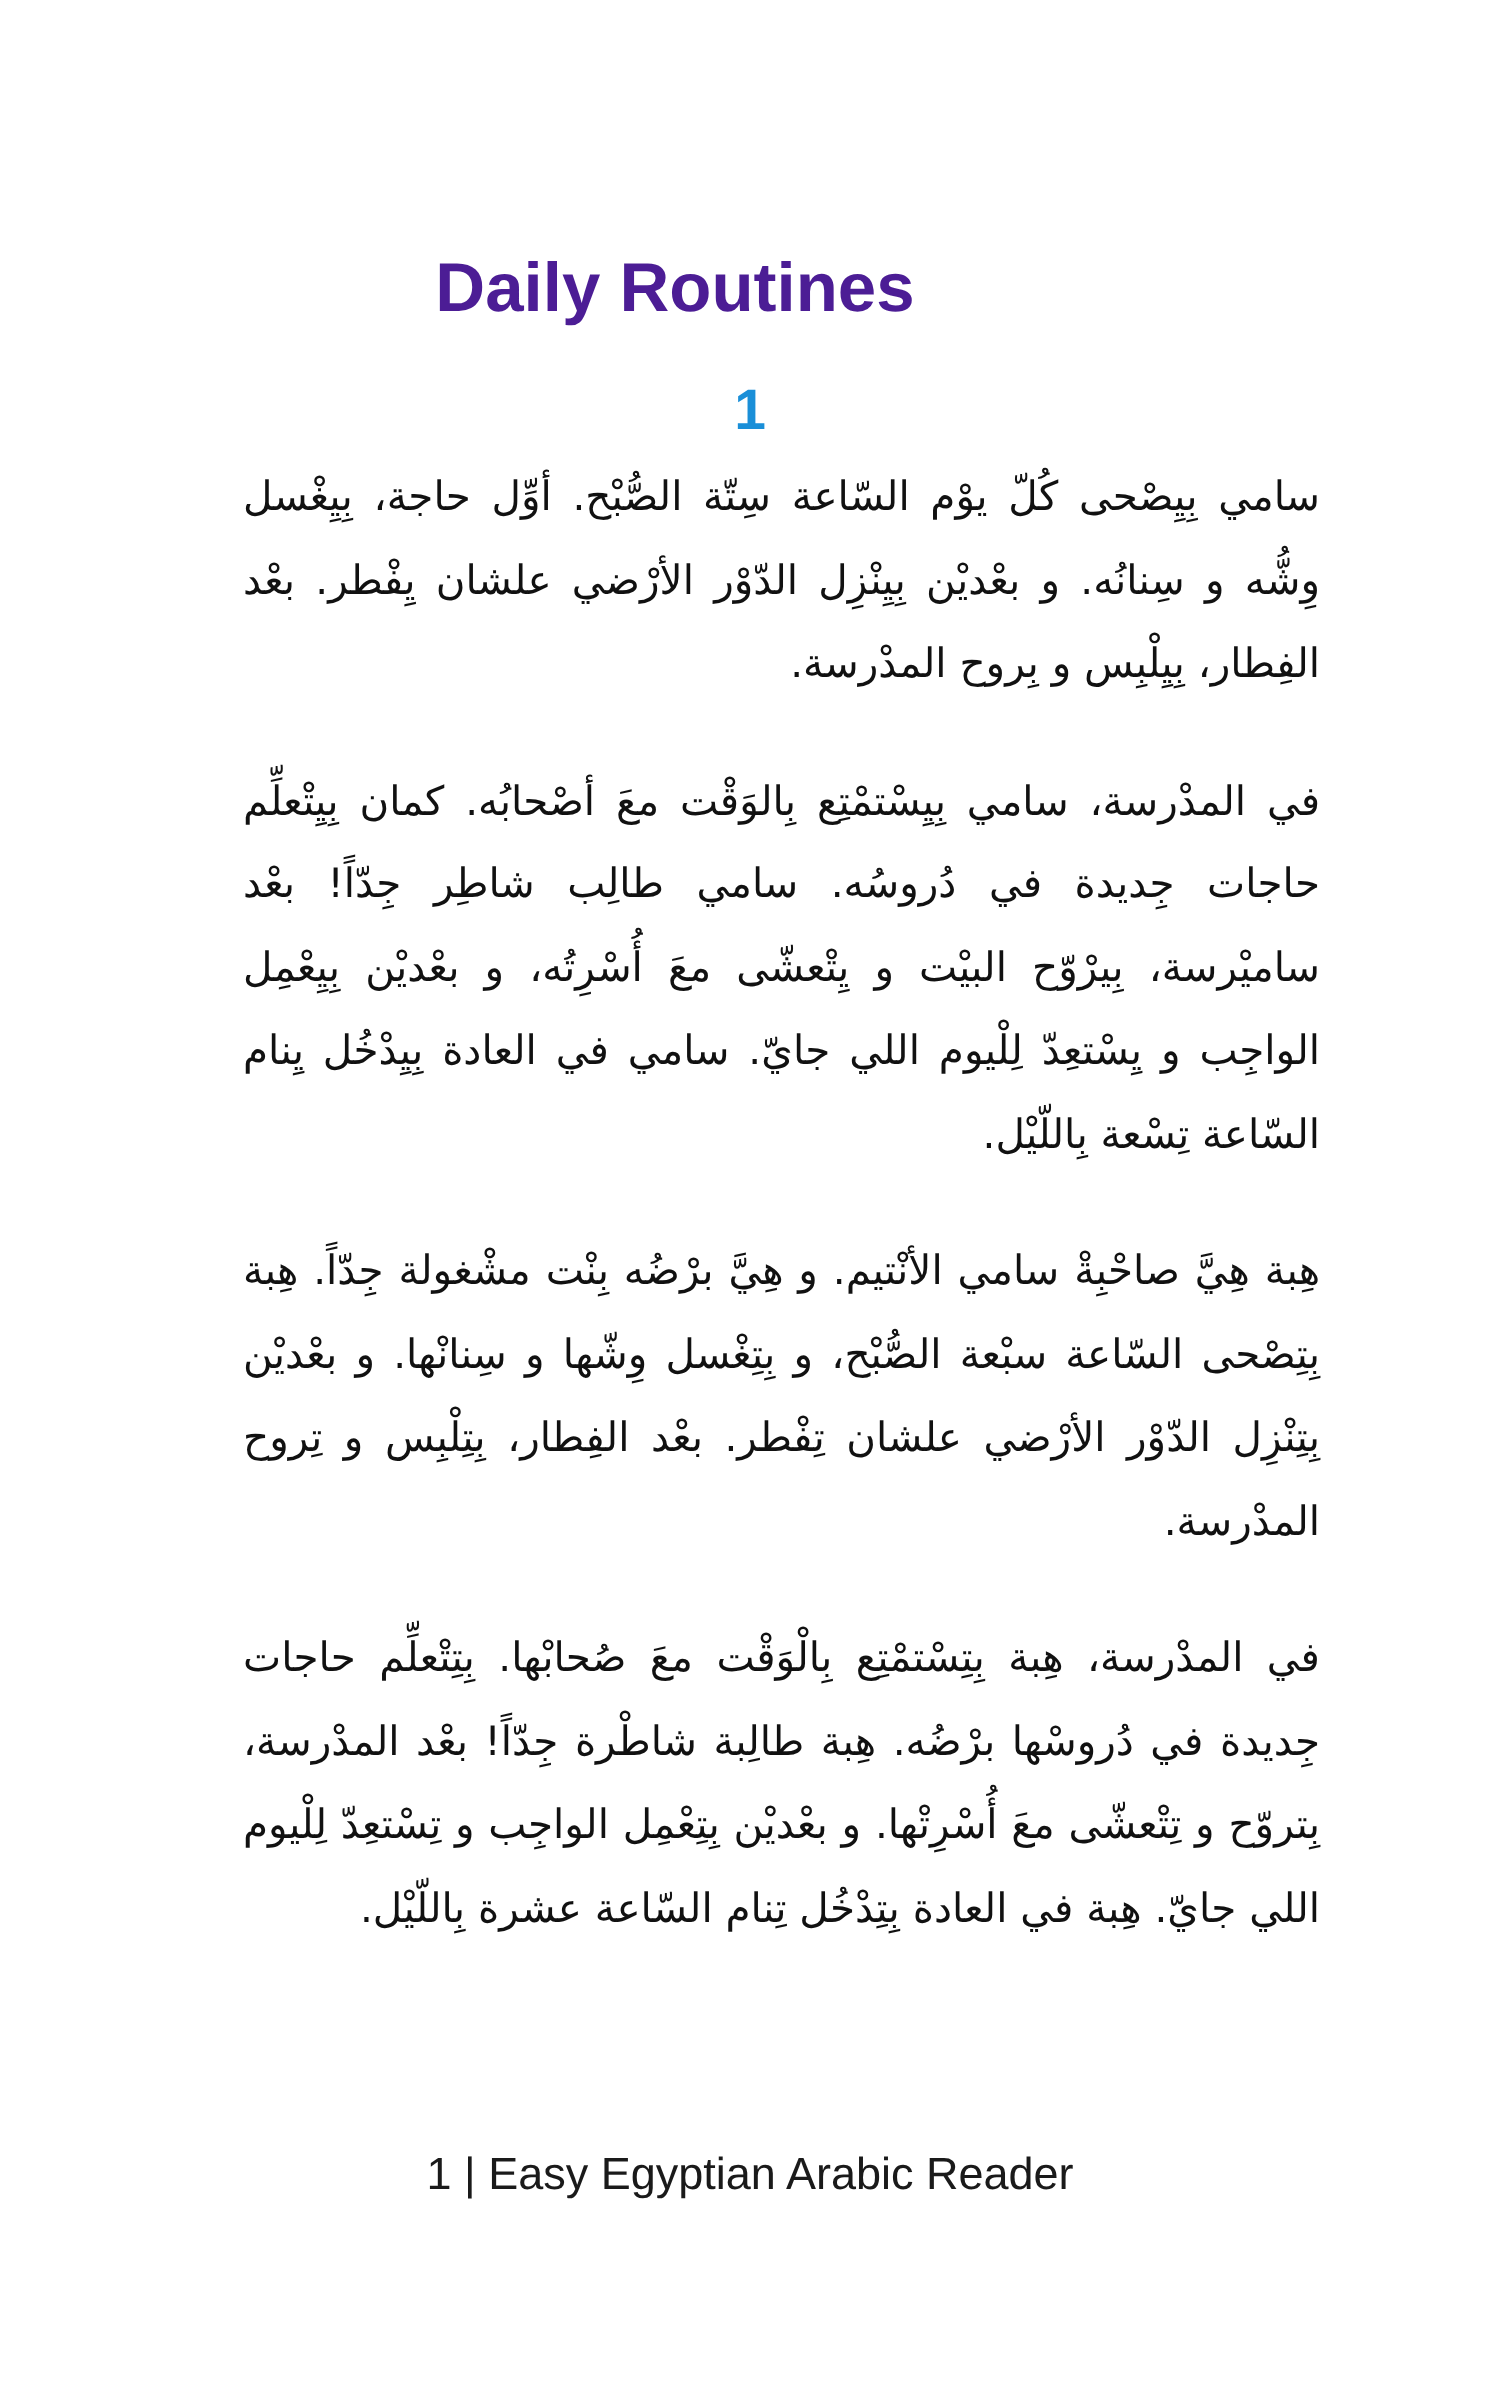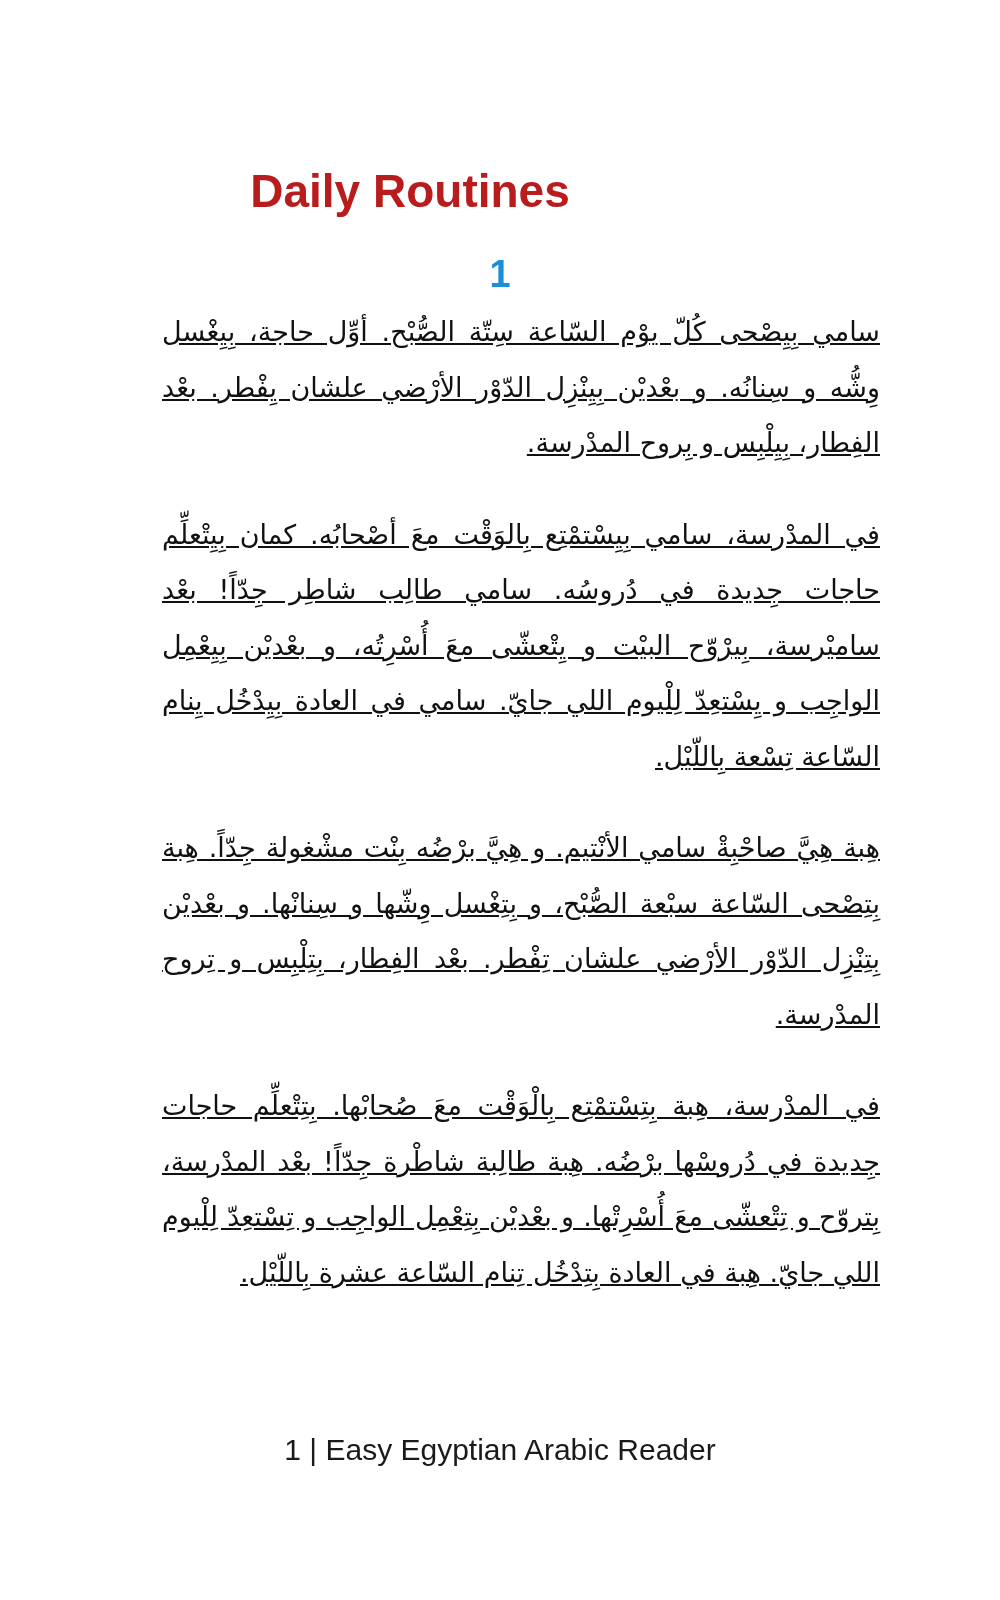--- a/index.html
+++ b/index.html
@@ -18,22 +18,23 @@
   .page-title {
     position: absolute;
     top: 132px;
     left: 0;
     width: 820px;
     text-align: center;
     font-family: "Liberation Sans", sans-serif;
     font-weight: bold;
     font-size: 46px;
     line-height: 56px;
-    color: #b91c1c;
+    color: #4c1d95;
     letter-spacing: 0px;
+    padding-left: 40px;
   }
   .story-number {
     position: absolute;
     top: 252px;
     left: 0;
     width: 1000px;
     text-align: center;
     font-family: "Liberation Sans", sans-serif;
     font-weight: bold;
     font-size: 38px;
@@ -48,21 +49,20 @@
     direction: rtl;
     text-align: justify;
     text-align-last: right;
   }
   .para {
     font-family: "DejaVu Sans", sans-serif;
     font-size: 27px;
     line-height: 55.5px;
     margin: 0 0 36px 12px;
     color: #111111;
-    text-decoration: underline;
   }
   .footer {
     position: absolute;
     top: 1430px;
     left: 0;
     width: 1000px;
     text-align: center;
     font-family: Liberation Sans, sans-serif;
     font-size: 30px;
     line-height: 40px;

